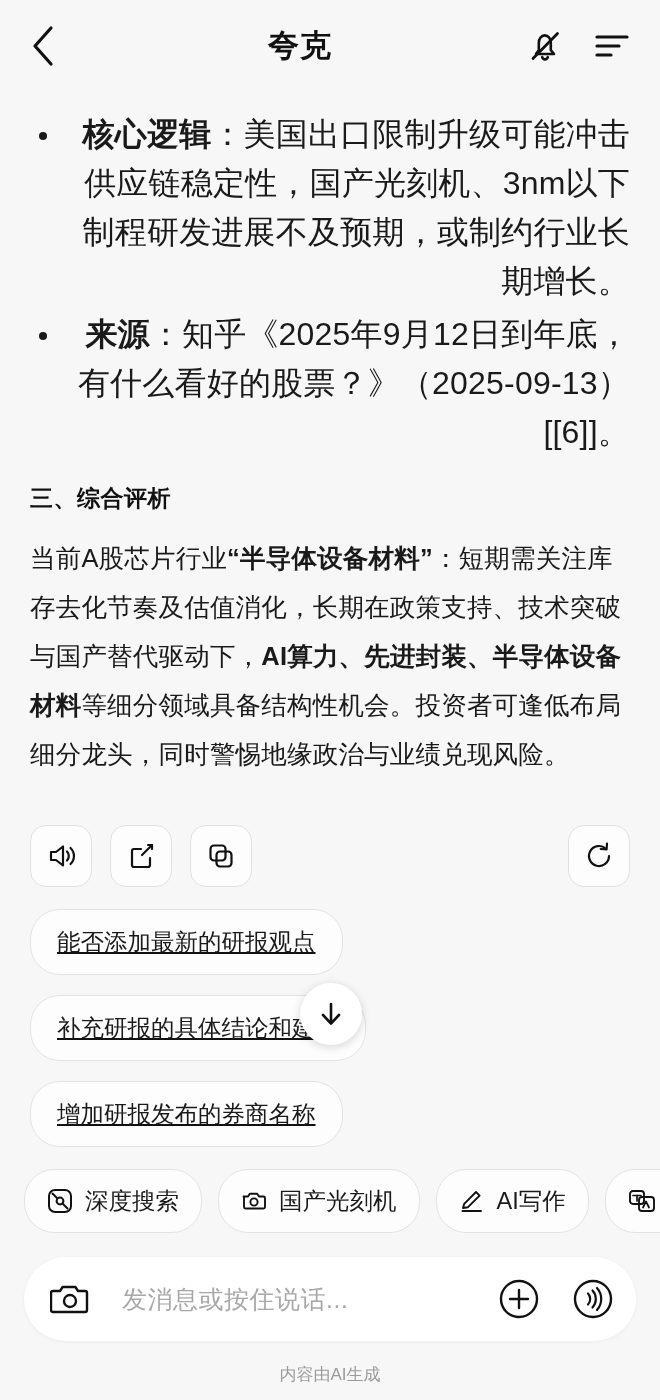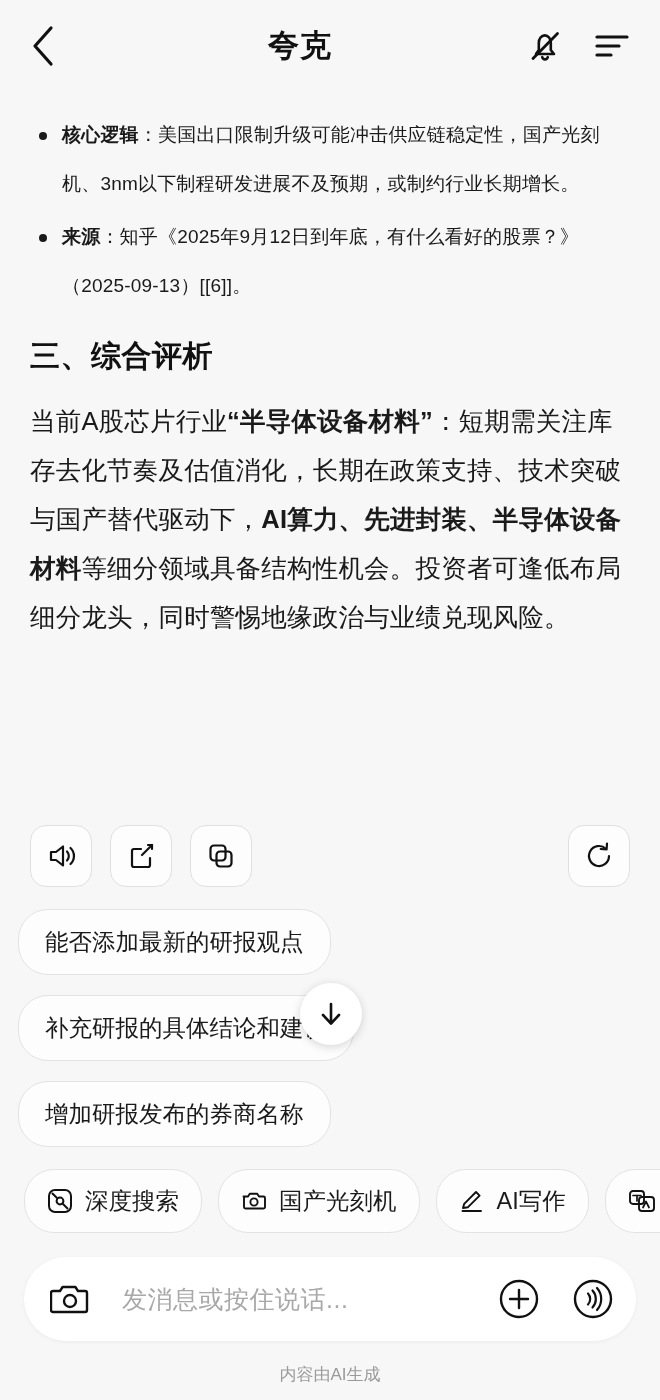--- a/index.html
+++ b/index.html
@@ -46,39 +46,40 @@
     flex: 1 1 auto;
     padding: 18px 30px 0 30px;
     overflow: hidden;
     position: relative;
   }
 
   ul.bullets { list-style: none; margin: 0 0 10px 0; }
   ul.bullets li {
     position: relative;
     padding-left: 32px;
-    font-size: 19px;
+    font-size: 32px;
     line-height: 49px;
     color: #1a1a1a;
     margin-bottom: 4px;
     letter-spacing: .2px;
+    text-align: right;
   }
   ul.bullets li::before {
     content: "";
     position: absolute;
     left: 9px;
     top: 22px;
     width: 8px; height: 8px;
     background: #1a1a1a;
     border-radius: 50%;
   }
   .b { font-weight: bold; }
 
   h3.section {
-    font-size: 30px;
+    font-size: 23px;
     font-weight: bold;
     margin: 26px 0 20px 0;
     letter-spacing: .5px;
   }
 
   p.para {
     font-size: 25.5px;
     line-height: 49px;
     color: #1a1a1a;
     margin-bottom: 18px;
@@ -98,26 +99,27 @@
     border: 1.6px solid #e0e0e0;
     border-radius: 16px;
     background: #fdfdfd;
     display: flex; align-items: center; justify-content: center;
     cursor: pointer;
   }
   .spacer { flex: 1; }
 
   
   .suggestions {
-    padding: 22px 30px 0 18px;
+    padding: 22px 30px 0 30px;
     display: flex;
     flex-direction: column;
     gap: 20px;
     align-items: flex-start;
     position: relative;
+    text-decoration: underline;
   }
   .chip {
     border: 1.6px solid #e3e3e3;
     background: #fdfdfd;
     border-radius: 30px;
     padding: 16px 26px;
     font-size: 23.5px;
     color: #1a1a1a;
     white-space: nowrap;
     cursor: pointer;

